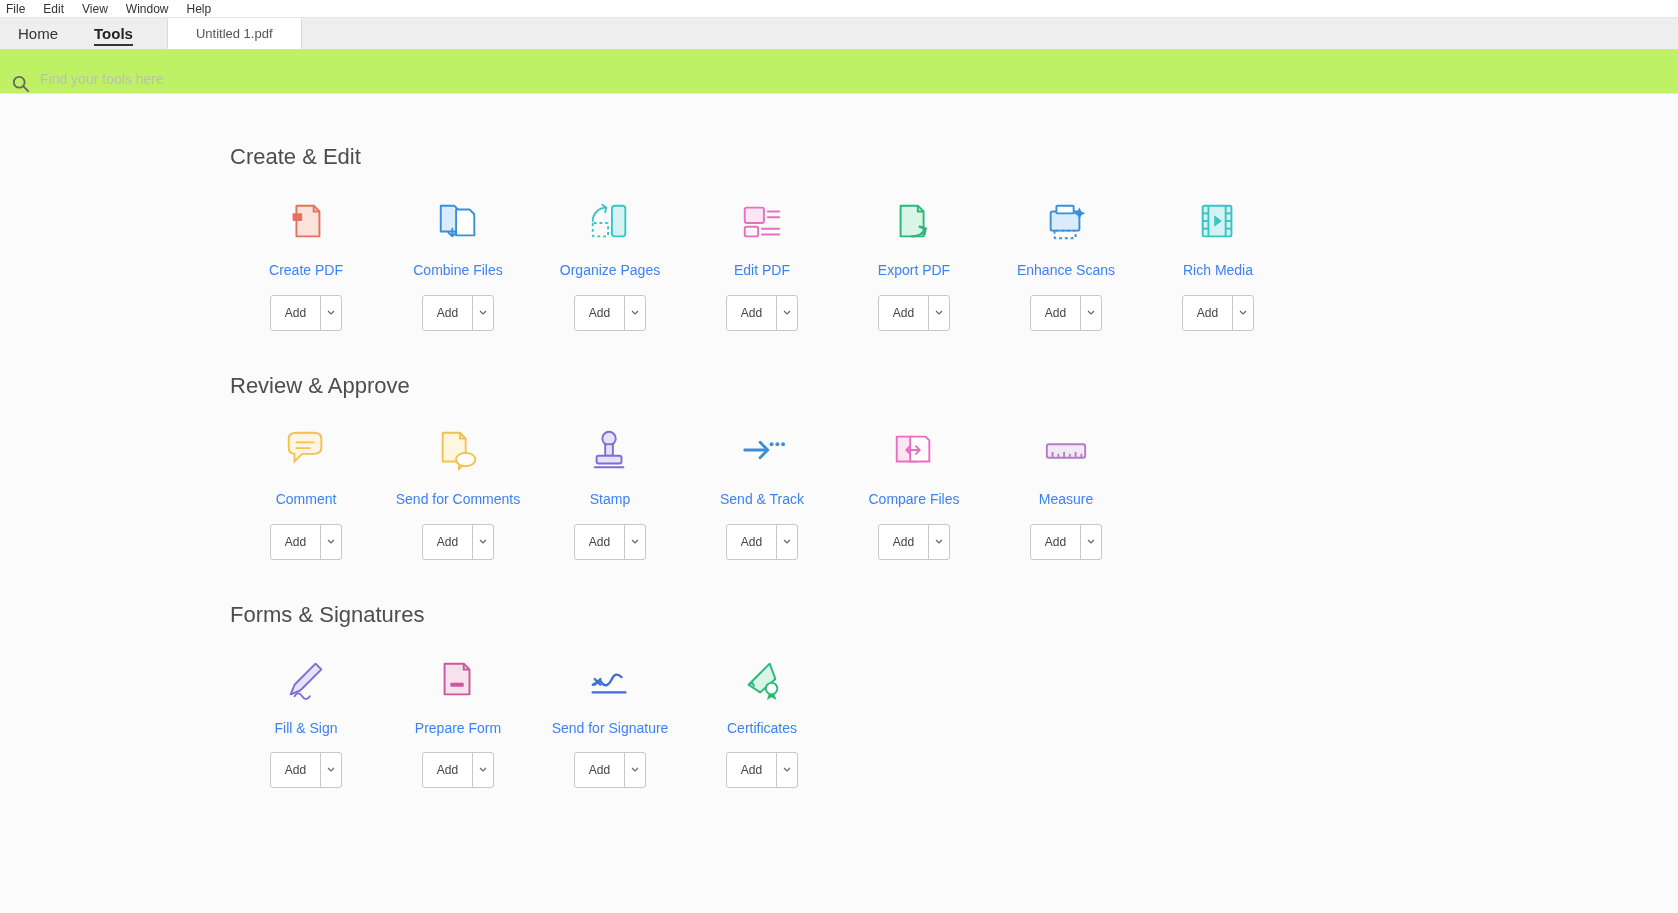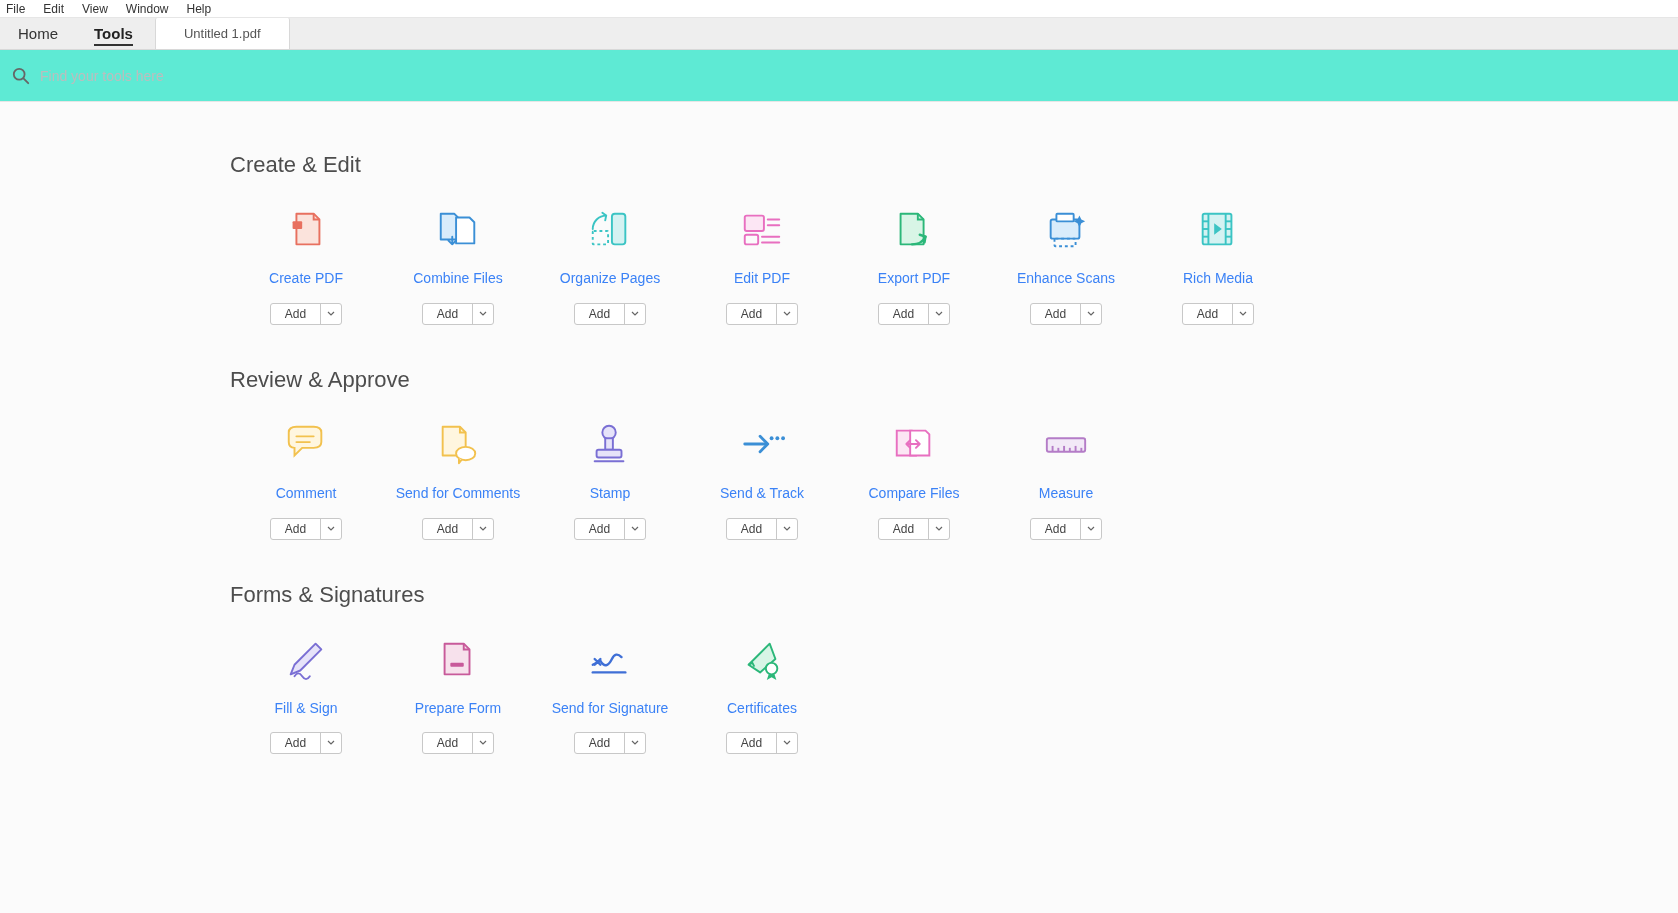--- a/index.html
+++ b/index.html
@@ -9,42 +9,42 @@
   
   .menubar { height: 18px; display: flex; align-items: center; padding: 0 4px; gap: 2px; font-size: 12px; background: #fff; border-bottom: 1px solid #e6e6e6; }
   .menubar .menuitem { padding: 0 8px; cursor: default; }
   .menubar .menuitem:first-child { padding-left: 2px; }
 
   
   .tabbar { height: 32px; background: #eeeeee; display: flex; align-items: stretch; border-bottom: 1px solid #d8d8d8; }
   .tabbar .apptab { padding: 12px 18px; display: flex; align-items: center; font-size: 15px; color: #333; cursor: pointer; position: relative; }
   .tabbar .apptab.active { font-weight: 600; color: #222; }
   .tabbar .apptab.active::after { content: ""; position: absolute; left: 18px; right: 18px; bottom: 3px; height: 2px; background: #333; }
-  .tabbar .doctab { margin-left: 4px; background: #fff; border: 1px solid #d8d8d8; border-bottom: none; border-top: none; border-radius: 2px 2px 0 0; padding: 0 28px; display: flex; align-items: center; font-size: 13px; color: #555; cursor: pointer; height: 100%; }
+  .tabbar .doctab { margin-left: 16px; background: #fff; border: 1px solid #d8d8d8; border-bottom: none; border-top: none; border-radius: 2px 2px 0 0; padding: 0 28px; display: flex; align-items: center; font-size: 13px; color: #555; cursor: pointer; height: 100%; }
 
   
-  .searchbar { height: 52px; display: flex; align-items: center; padding: 0 12px; border-bottom: 1px solid #e6e6e6; background: #5eead4; }
+  .searchbar { height: 44px; display: flex; align-items: flex-end; padding: 0 12px; border-bottom: 1px solid #e6e6e6; background: #bef264; }
   .searchbar .icon { width: 18px; height: 18px; color: #666; flex: 0 0 auto; }
   .searchbar input { border: none; outline: none; background: transparent; font-size: 14px; padding: 6px 10px; flex: 1; color: #333; }
   .searchbar input::placeholder { color: #bdbdbd; }
 
   
   .content-wrap { flex: 1; overflow: hidden; position: relative; background: #fbfbfb; }
   .content { position: absolute; inset: 0; overflow-y: scroll; padding: 30px 0 40px 230px; }
 
   .section-title { font-size: 22px; font-weight: 400; color: #4d4d4d; margin: 22px 0 28px 0; }
   .section-title:first-child { margin-top: 20px; }
 
   .tool-row { display: flex; flex-wrap: wrap; gap: 0; margin-bottom: 42px; }
   .tool { width: 152px; display: flex; flex-direction: column; align-items: center; text-align: center; }
   .tool .iconbox { width: 52px; height: 46px; display: flex; align-items: center; justify-content: center; margin-bottom: 18px; }
   .tool .iconbox svg { width: 46px; height: 44px; }
   .tool .label { font-size: 14px; color: #3b82f6; margin-bottom: 16px; line-height: 1.2; white-space: nowrap; }
 
-  .addbtn { display: inline-flex; align-items: stretch; height: 22px; border: 1px solid #c8c8c8; border-radius: 3px; background: #fff; font-size: 12px; color: #444; overflow: hidden; cursor: pointer; }
+  .addbtn { display: inline-flex; align-items: stretch; height: 36px; border: 1px solid #c8c8c8; border-radius: 3px; background: #fff; font-size: 12px; color: #444; overflow: hidden; cursor: pointer; }
   .addbtn .txt { padding: 0 14px; display: flex; align-items: center; border-right: 1px solid #c8c8c8; }
   .addbtn .caret { width: 20px; display: flex; align-items: center; justify-content: center; }
   .addbtn .caret svg { width: 8px; height: 8px; }
 
   
   .content::-webkit-scrollbar { width: 16px; background: #f1f1f1; }
   .content::-webkit-scrollbar-thumb { background: #c1c1c1; }
   .content::-webkit-scrollbar-button { height: 16px; background: #f1f1f1; }
 </style>
 </head>

